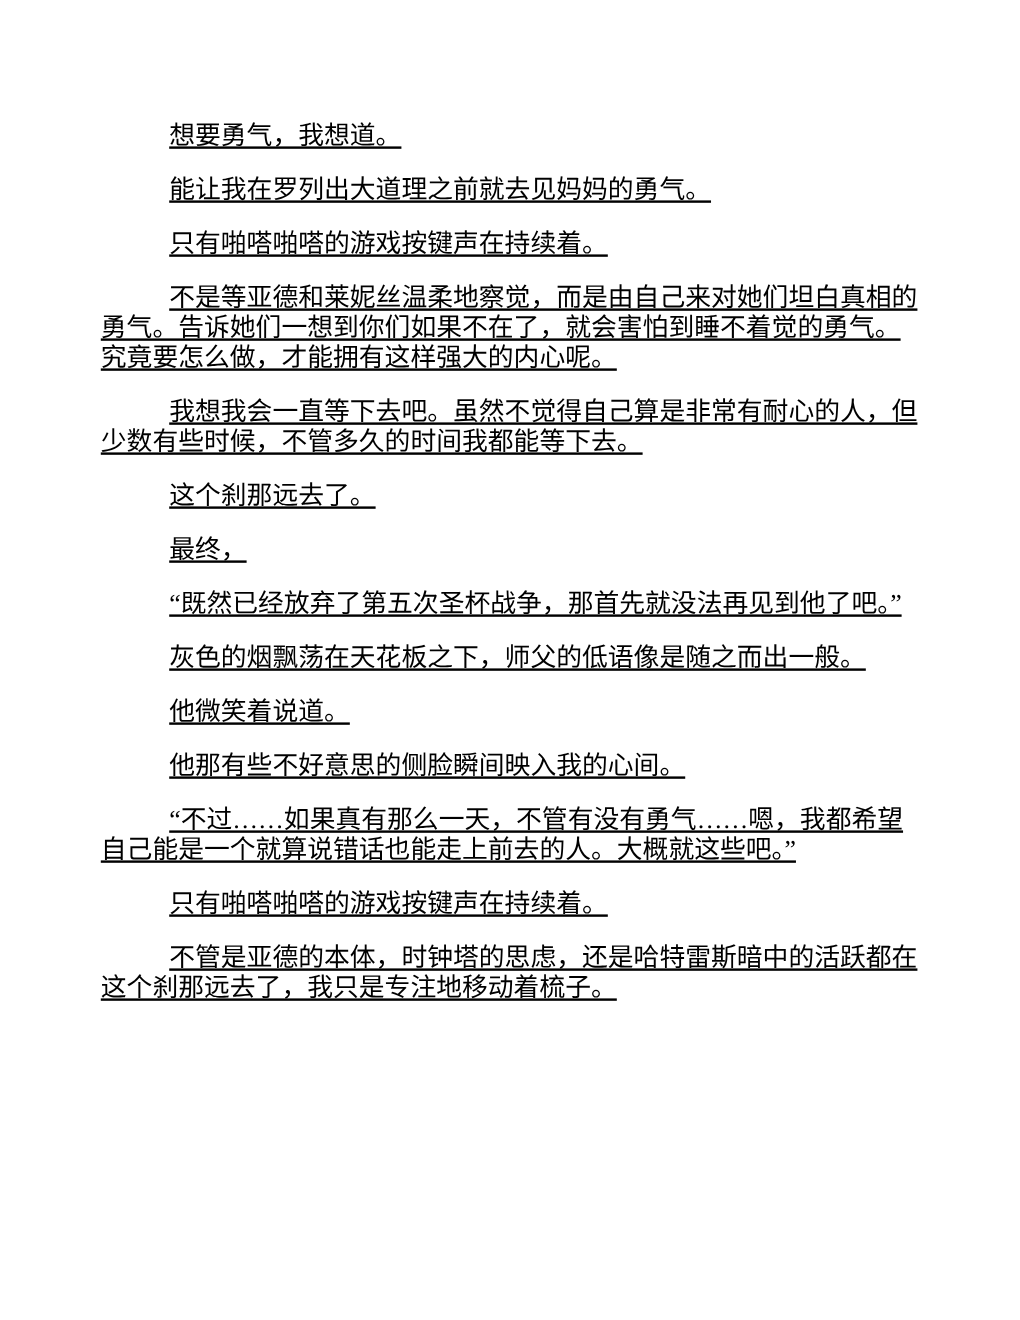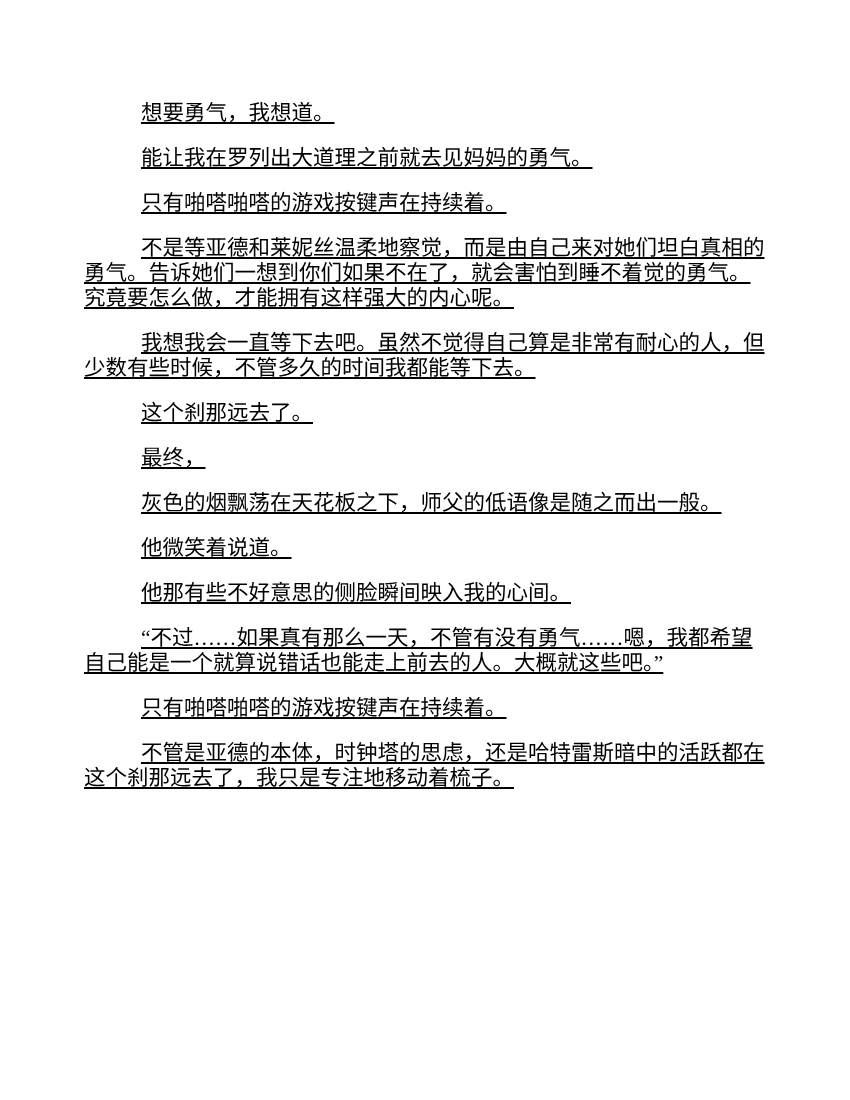--- a/index.html
+++ b/index.html
@@ -48,20 +48,21 @@
       <p class="para">想要勇气，我想道。</p>
       <p class="para">能让我在罗列出大道理之前就去见妈妈的勇气。</p>
       <p class="para">只有啪嗒啪嗒的游戏按键声在持续着。</p>
       <p class="para">不是等亚德和莱妮丝温柔地察觉，而是由自己来对她们坦白真相的
 勇气。告诉她们一想到你们如果不在了，就会害怕到睡不着觉的勇气。
 究竟要怎么做，才能拥有这样强大的内心呢。</p>
       <p class="para">我想我会一直等下去吧。虽然不觉得自己算是非常有耐心的人，但
 少数有些时候，不管多久的时间我都能等下去。</p>
       <p class="para">这个刹那远去了。</p>
       <p class="para">最终，</p>
+      <p class="para">“既然已经放弃了第五次圣杯战争，那首先就没法再见到他了吧。”</p>
       <p class="para">灰色的烟飘荡在天花板之下，师父的低语像是随之而出一般。</p>
       <p class="para">他微笑着说道。</p>
       <p class="para">他那有些不好意思的侧脸瞬间映入我的心间。</p>
       <p class="para">“不过……如果真有那么一天，不管有没有勇气……嗯，我都希望
 自己能是一个就算说错话也能走上前去的人。大概就这些吧。”</p>
       <p class="para">只有啪嗒啪嗒的游戏按键声在持续着。</p>
       <p class="para">不管是亚德的本体，时钟塔的思虑，还是哈特雷斯暗中的活跃都在
 这个刹那远去了，我只是专注地移动着梳子。</p>
     </div>
 </div>

